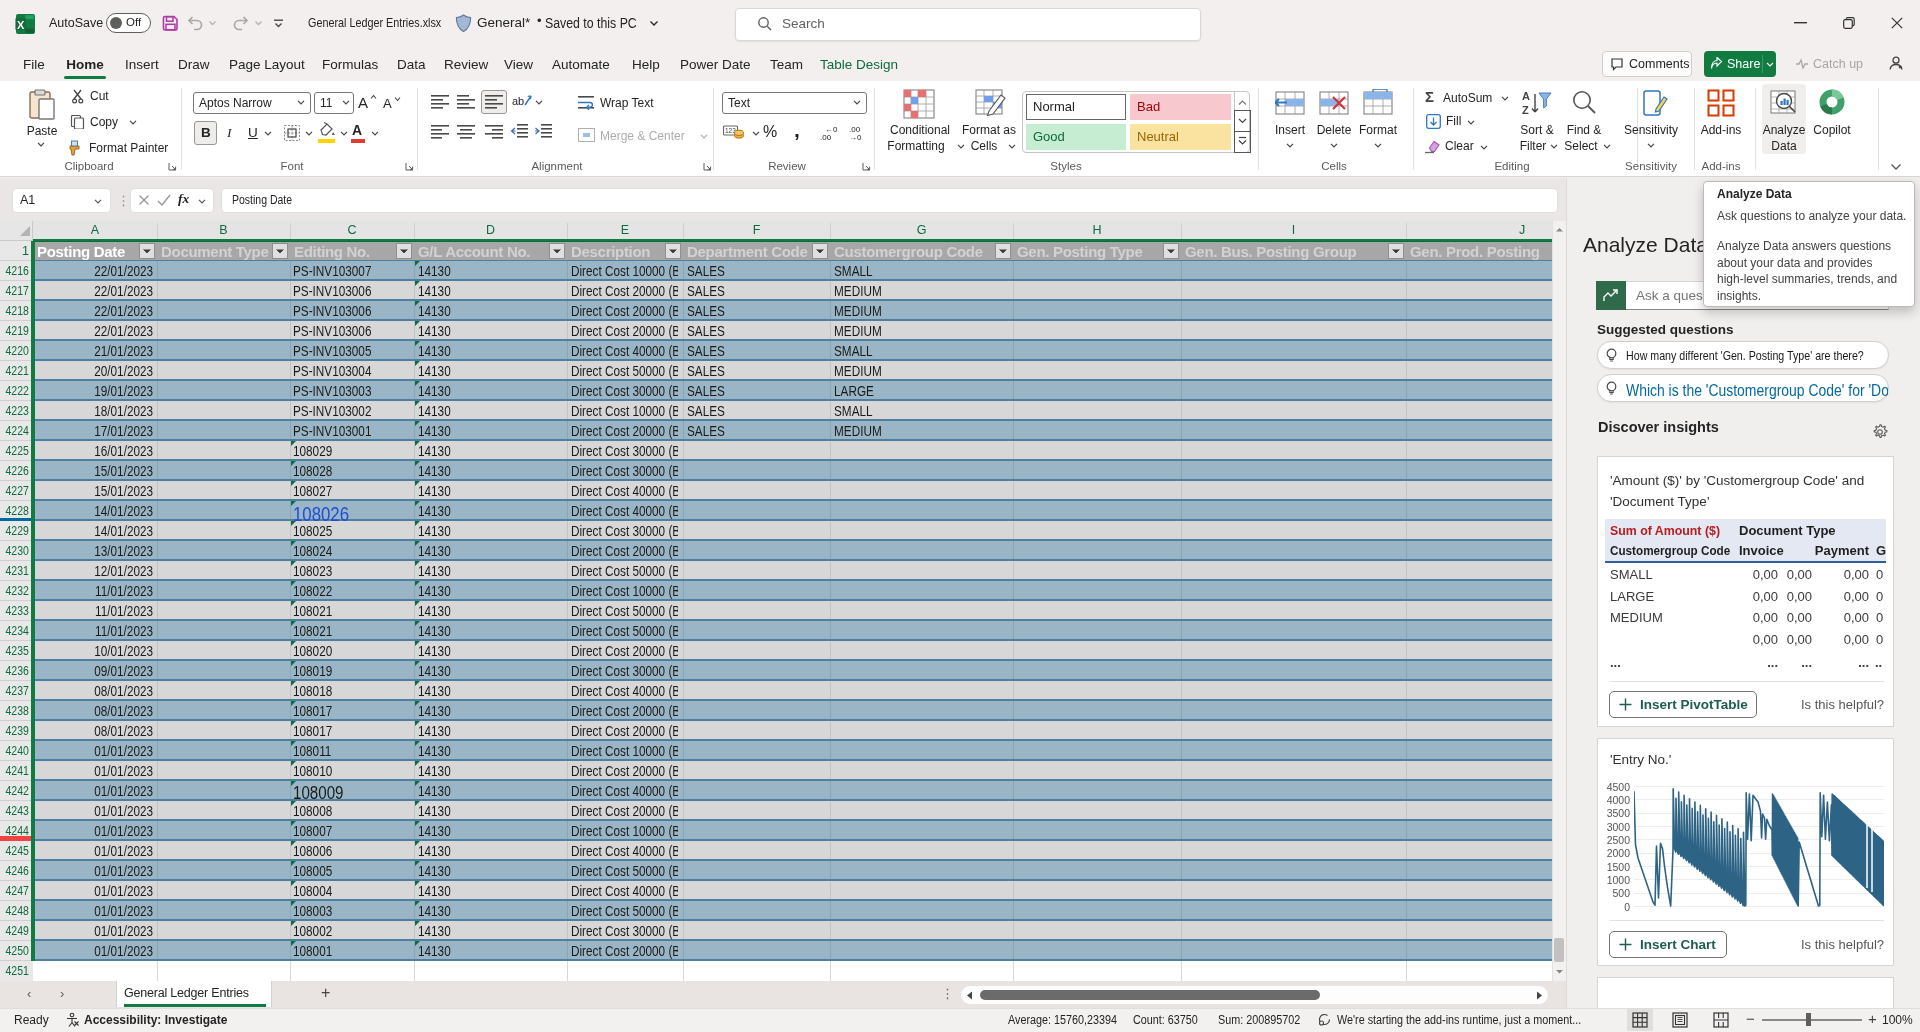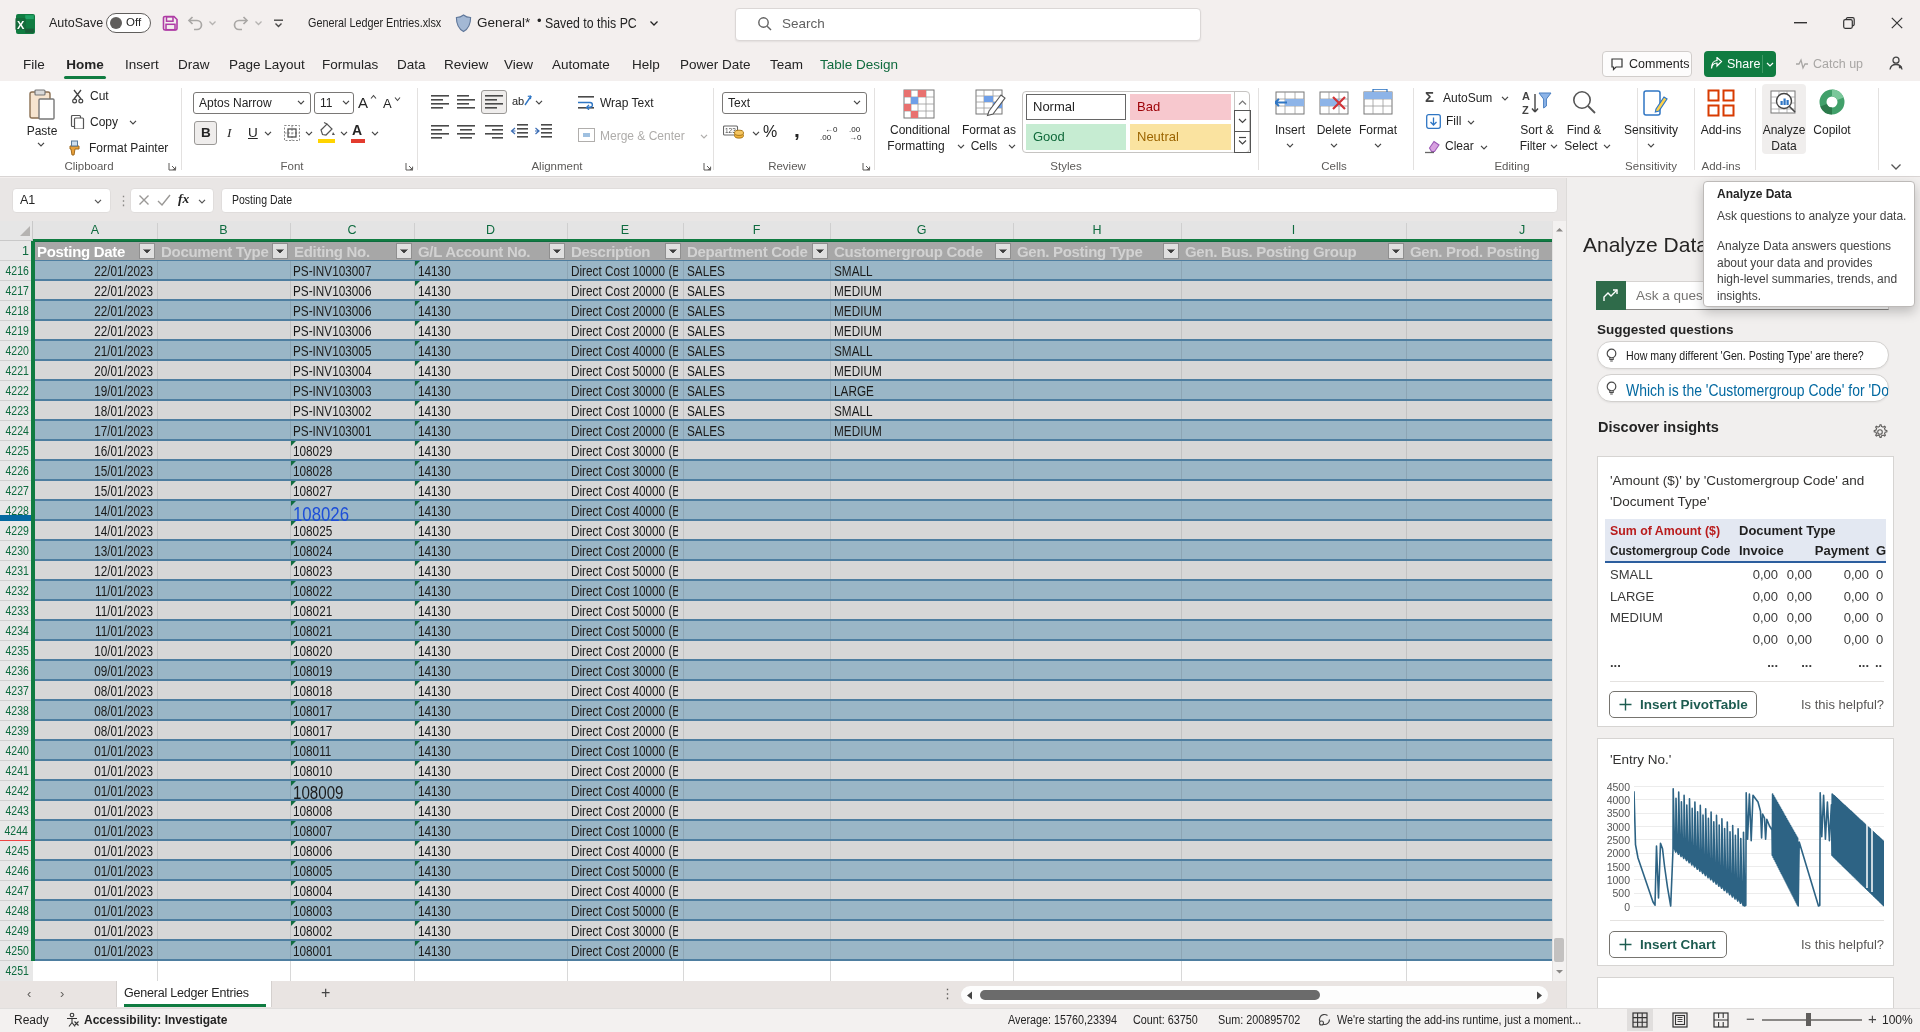--- a/index.html
+++ b/index.html
@@ -523,37 +523,37 @@
 <div class="ab" style="left:0;top:301px;width:33px;height:20px;border-bottom:1px solid #d0d0d0;font-size:12.5px;color:#0e6b3f;text-align:right;padding:3px 4px 0 0"><span class="czr">4218</span></div>
 <div class="ab" style="left:0;top:321px;width:33px;height:20px;border-bottom:1px solid #d0d0d0;font-size:12.5px;color:#0e6b3f;text-align:right;padding:3px 4px 0 0"><span class="czr">4219</span></div>
 <div class="ab" style="left:0;top:341px;width:33px;height:20px;border-bottom:1px solid #d0d0d0;font-size:12.5px;color:#0e6b3f;text-align:right;padding:3px 4px 0 0"><span class="czr">4220</span></div>
 <div class="ab" style="left:0;top:361px;width:33px;height:20px;border-bottom:1px solid #d0d0d0;font-size:12.5px;color:#0e6b3f;text-align:right;padding:3px 4px 0 0"><span class="czr">4221</span></div>
 <div class="ab" style="left:0;top:381px;width:33px;height:20px;border-bottom:1px solid #d0d0d0;font-size:12.5px;color:#0e6b3f;text-align:right;padding:3px 4px 0 0"><span class="czr">4222</span></div>
 <div class="ab" style="left:0;top:401px;width:33px;height:20px;border-bottom:1px solid #d0d0d0;font-size:12.5px;color:#0e6b3f;text-align:right;padding:3px 4px 0 0"><span class="czr">4223</span></div>
 <div class="ab" style="left:0;top:421px;width:33px;height:20px;border-bottom:1px solid #d0d0d0;font-size:12.5px;color:#0e6b3f;text-align:right;padding:3px 4px 0 0"><span class="czr">4224</span></div>
 <div class="ab" style="left:0;top:441px;width:33px;height:20px;border-bottom:1px solid #d0d0d0;font-size:12.5px;color:#0e6b3f;text-align:right;padding:3px 4px 0 0"><span class="czr">4225</span></div>
 <div class="ab" style="left:0;top:461px;width:33px;height:20px;border-bottom:1px solid #d0d0d0;font-size:12.5px;color:#0e6b3f;text-align:right;padding:3px 4px 0 0"><span class="czr">4226</span></div>
 <div class="ab" style="left:0;top:481px;width:33px;height:20px;border-bottom:1px solid #d0d0d0;font-size:12.5px;color:#0e6b3f;text-align:right;padding:3px 4px 0 0"><span class="czr">4227</span></div>
-<div class="ab" style="left:0;top:501px;width:33px;height:20px;border-bottom:6px solid #0369a1;font-size:12.5px;color:#0e6b3f;text-align:right;padding:3px 4px 0 0"><span class="czr">4228</span></div>
+<div class="ab" style="left:0;top:501px;width:33px;height:20px;border-bottom:3px solid #0369a1;font-size:12.5px;color:#0e6b3f;text-align:right;padding:3px 4px 0 0"><span class="czr">4228</span></div>
 <div class="ab" style="left:0;top:521px;width:33px;height:20px;border-bottom:1px solid #d0d0d0;font-size:12.5px;color:#0e6b3f;text-align:right;padding:3px 4px 0 0"><span class="czr">4229</span></div>
 <div class="ab" style="left:0;top:541px;width:33px;height:20px;border-bottom:1px solid #d0d0d0;font-size:12.5px;color:#0e6b3f;text-align:right;padding:3px 4px 0 0"><span class="czr">4230</span></div>
 <div class="ab" style="left:0;top:561px;width:33px;height:20px;border-bottom:1px solid #d0d0d0;font-size:12.5px;color:#0e6b3f;text-align:right;padding:3px 4px 0 0"><span class="czr">4231</span></div>
 <div class="ab" style="left:0;top:581px;width:33px;height:20px;border-bottom:1px solid #d0d0d0;font-size:12.5px;color:#0e6b3f;text-align:right;padding:3px 4px 0 0"><span class="czr">4232</span></div>
 <div class="ab" style="left:0;top:601px;width:33px;height:20px;border-bottom:1px solid #d0d0d0;font-size:12.5px;color:#0e6b3f;text-align:right;padding:3px 4px 0 0"><span class="czr">4233</span></div>
 <div class="ab" style="left:0;top:621px;width:33px;height:20px;border-bottom:1px solid #d0d0d0;font-size:12.5px;color:#0e6b3f;text-align:right;padding:3px 4px 0 0"><span class="czr">4234</span></div>
 <div class="ab" style="left:0;top:641px;width:33px;height:20px;border-bottom:1px solid #d0d0d0;font-size:12.5px;color:#0e6b3f;text-align:right;padding:3px 4px 0 0"><span class="czr">4235</span></div>
 <div class="ab" style="left:0;top:661px;width:33px;height:20px;border-bottom:1px solid #d0d0d0;font-size:12.5px;color:#0e6b3f;text-align:right;padding:3px 4px 0 0"><span class="czr">4236</span></div>
 <div class="ab" style="left:0;top:681px;width:33px;height:20px;border-bottom:1px solid #d0d0d0;font-size:12.5px;color:#0e6b3f;text-align:right;padding:3px 4px 0 0"><span class="czr">4237</span></div>
 <div class="ab" style="left:0;top:701px;width:33px;height:20px;border-bottom:1px solid #d0d0d0;font-size:12.5px;color:#0e6b3f;text-align:right;padding:3px 4px 0 0"><span class="czr">4238</span></div>
 <div class="ab" style="left:0;top:721px;width:33px;height:20px;border-bottom:1px solid #d0d0d0;font-size:12.5px;color:#0e6b3f;text-align:right;padding:3px 4px 0 0"><span class="czr">4239</span></div>
 <div class="ab" style="left:0;top:741px;width:33px;height:20px;border-bottom:1px solid #d0d0d0;font-size:12.5px;color:#0e6b3f;text-align:right;padding:3px 4px 0 0"><span class="czr">4240</span></div>
 <div class="ab" style="left:0;top:761px;width:33px;height:20px;border-bottom:1px solid #d0d0d0;font-size:12.5px;color:#0e6b3f;text-align:right;padding:3px 4px 0 0"><span class="czr">4241</span></div>
 <div class="ab" style="left:0;top:781px;width:33px;height:20px;border-bottom:1px solid #d0d0d0;font-size:12.5px;color:#0e6b3f;text-align:right;padding:3px 4px 0 0"><span class="czr">4242</span></div>
 <div class="ab" style="left:0;top:801px;width:33px;height:20px;border-bottom:1px solid #d0d0d0;font-size:12.5px;color:#0e6b3f;text-align:right;padding:3px 4px 0 0"><span class="czr">4243</span></div>
-<div class="ab" style="left:0;top:821px;width:33px;height:20px;border-bottom:1px solid #ef4444;font-size:12.5px;color:#0e6b3f;text-align:left;padding:3px 4px 0 0"><span class="czr">4244</span></div>
+<div class="ab" style="left:0;top:821px;width:33px;height:20px;border-bottom:5px solid #ef4444;font-size:12.5px;color:#0e6b3f;text-align:right;padding:3px 4px 0 0"><span class="czr">4244</span></div>
 <div class="ab" style="left:0;top:841px;width:33px;height:20px;border-bottom:1px solid #d0d0d0;font-size:12.5px;color:#0e6b3f;text-align:right;padding:3px 4px 0 0"><span class="czr">4245</span></div>
 <div class="ab" style="left:0;top:861px;width:33px;height:20px;border-bottom:1px solid #d0d0d0;font-size:12.5px;color:#0e6b3f;text-align:right;padding:3px 4px 0 0"><span class="czr">4246</span></div>
 <div class="ab" style="left:0;top:881px;width:33px;height:20px;border-bottom:1px solid #d0d0d0;font-size:12.5px;color:#0e6b3f;text-align:right;padding:3px 4px 0 0"><span class="czr">4247</span></div>
 <div class="ab" style="left:0;top:901px;width:33px;height:20px;border-bottom:1px solid #d0d0d0;font-size:12.5px;color:#0e6b3f;text-align:right;padding:3px 4px 0 0"><span class="czr">4248</span></div>
 <div class="ab" style="left:0;top:921px;width:33px;height:20px;border-bottom:1px solid #d0d0d0;font-size:12.5px;color:#0e6b3f;text-align:right;padding:3px 4px 0 0"><span class="czr">4249</span></div>
 <div class="ab" style="left:0;top:941px;width:33px;height:20px;border-bottom:1px solid #d0d0d0;font-size:12.5px;color:#0e6b3f;text-align:right;padding:3px 4px 0 0"><span class="czr">4250</span></div>
 <div class="ab" style="left:0;top:961px;width:33px;height:20px;font-size:12.5px;color:#0e6b3f;text-align:right;padding:3px 4px 0 0"><span class="czr">4251</span></div>
 <div class="ab" style="left:31px;top:241px;width:2px;height:720px;background:#107c41"></div>
 <div class="ab" style="left:33px;top:241px;width:1519px;height:20px;background:#a7a7a7;border-top:1px solid #0e6b3f;border-bottom:1px solid #4e7ea0"></div>
 <div class="ab" style="left:37px;top:243px;width:118px;height:17px;overflow:hidden;font-size:15px;font-weight:bold;color:#ffffff;letter-spacing:-0.3px">Posting Date</div>

